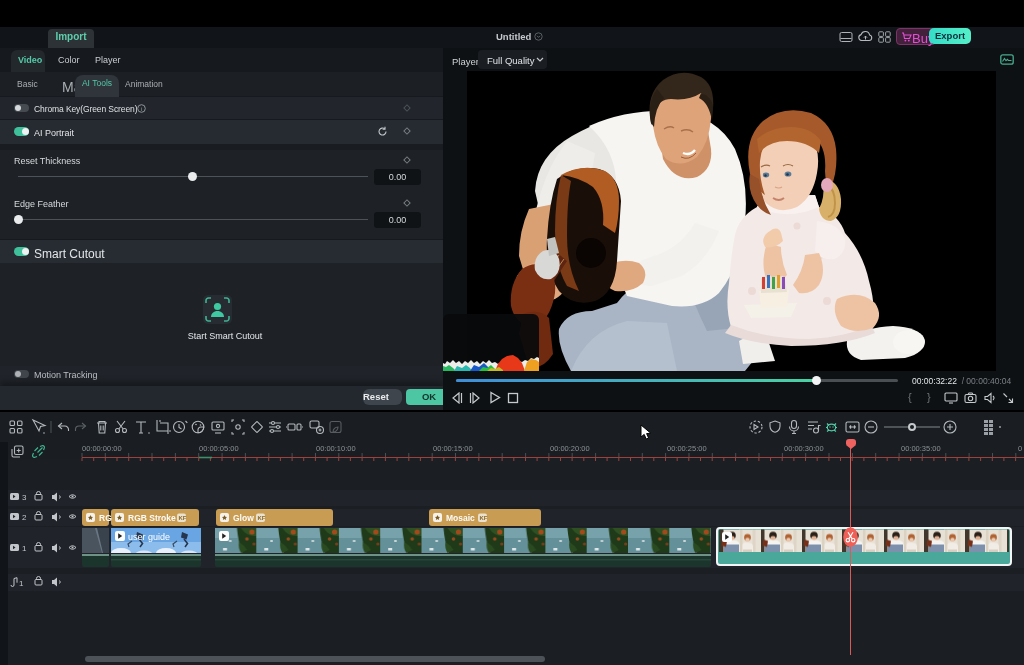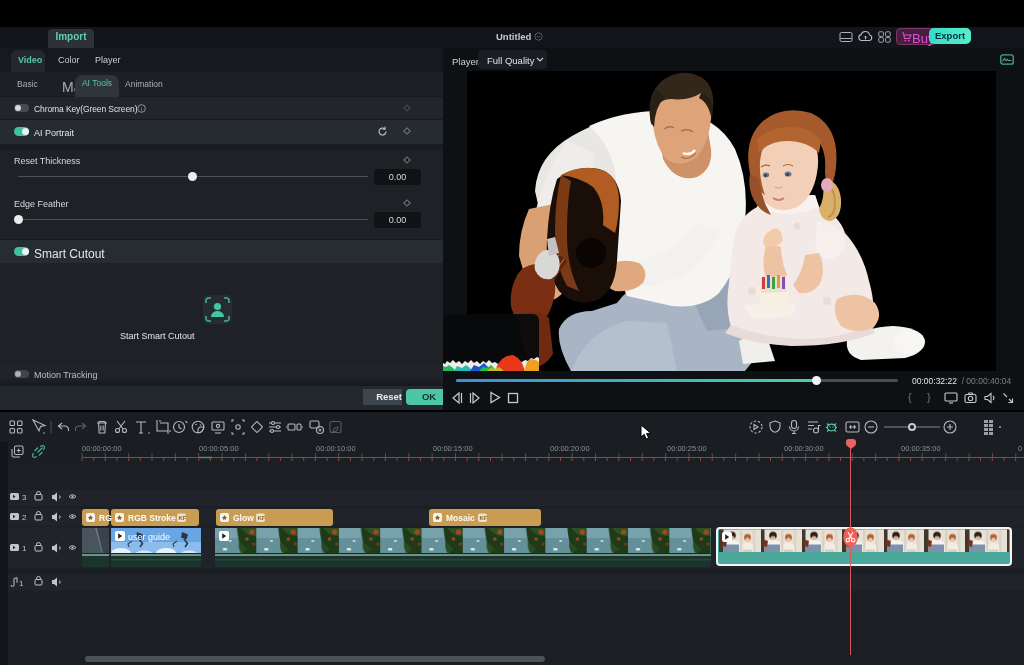--- a/index.html
+++ b/index.html
@@ -108,27 +108,27 @@
 <div class="abs" style="left:14px;top:247px;width:15px;height:9px;background:#3fbf9a;border-radius:5px"></div>
 <div class="abs" style="left:22px;top:248px;width:7px;height:7px;background:#eef1f2;border-radius:50%"></div>
 <div class="abs" style="left:34px;top:247px;color:#e3e6e8;font-size:12px">Smart Cutout</div>
 
 <div class="abs" style="left:203px;top:295px;width:29px;height:29px;background:#262c31;border-radius:5px"></div>
 <svg class="abs" style="left:203px;top:295px" width="29" height="29" viewBox="0 0 29 29">
 <path d="M3 8V5.5A2.5 2.5 0 0 1 5.5 3H8M21 3h2.5A2.5 2.5 0 0 1 26 5.5V8M26 21v2.5a2.5 2.5 0 0 1-2.5 2.5H21M8 26H5.5A2.5 2.5 0 0 1 3 23.5V21" fill="none" stroke="#41b394" stroke-width="1.6"></path>
 <circle cx="14.5" cy="11.5" r="3.6" fill="#3ec9a2"></circle>
     <path d="M8 22c0-3.6 2.9-6 6.5-6s6.5 2.4 6.5 6z" fill="#3ec9a2"></path>
 </svg>
-<div class="abs" style="left:120px;top:331px;width:194px;color:#e4e7e9;font-size:9px">Start Smart Cutout</div>
+<div class="abs" style="left:128px;top:331px;width:194px;text-align:center;color:#e4e7e9;font-size:9px">Start Smart Cutout</div>
 
 <div class="abs" style="left:14px;top:370px;width:15px;height:8px;background:#3f454b;border-radius:4px"></div>
 <div class="abs" style="left:15px;top:371px;width:6px;height:6px;background:#aeb2b6;border-radius:50%"></div>
 <div class="abs" style="left:34px;top:370px;color:#b9bec2;font-size:9px">Motion Tracking</div>
 
-<div class="abs" style="left:363px;top:389px;width:39px;height:16px;background:#3e454c;border-radius:0;color:#e8eaec;font-size:9.5px;font-weight:bold;text-align:right;line-height:16px">Reset</div>
+<div class="abs" style="left:363px;top:389px;width:39px;height:16px;background:#3e454c;border-radius:6px;color:#e8eaec;font-size:9.5px;font-weight:bold;text-align:left;line-height:16px">Reset</div>
 <div class="abs" style="left:406px;top:389px;width:46px;height:16px;background:#4cc6a3;border-radius:4px;color:#123329;font-size:9.5px;font-weight:bold;text-align:center;line-height:16px">OK</div>
 
 <div class="abs" style="left:443px;top:48px;width:581px;height:362px;background:#0e1114"></div>
 <div class="abs" style="left:452px;top:56px;color:#cfd3d6;font-size:9.5px">Player</div>
 <div class="abs" style="left:478px;top:50px;width:69px;height:19px;background:#1a1e23;border-radius:4px"></div>
 <div class="abs" style="left:487px;top:55px;color:#dfe2e5;font-size:9.5px">Full Quality</div>
 <svg class="abs" style="left:536px;top:57px" width="8" height="6" viewBox="0 0 8 6">
     <path d="M1 1l3 3 3-3" fill="none" stroke="#c4c8cc" stroke-width="1.2"></path>
   </svg>
 <svg class="abs" style="left:1000px;top:54px" width="14" height="11" viewBox="0 0 14 11">

